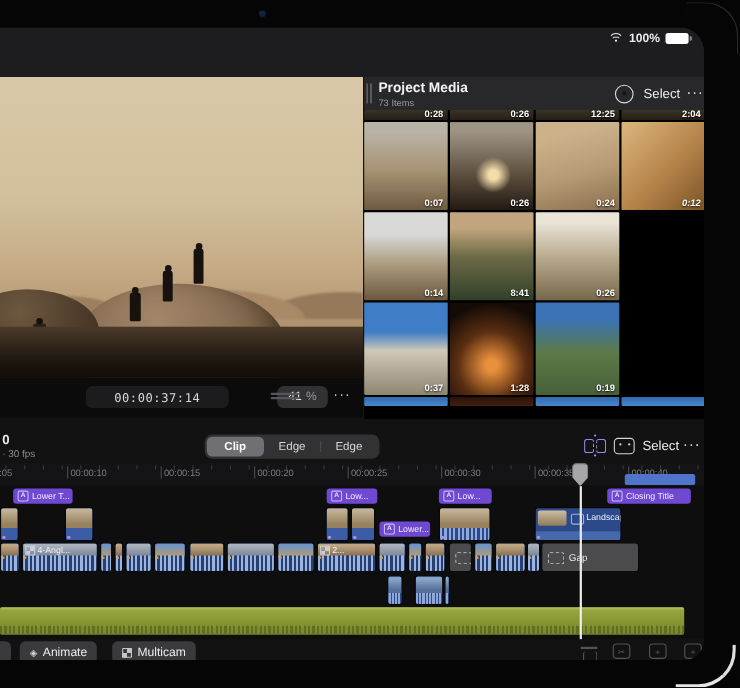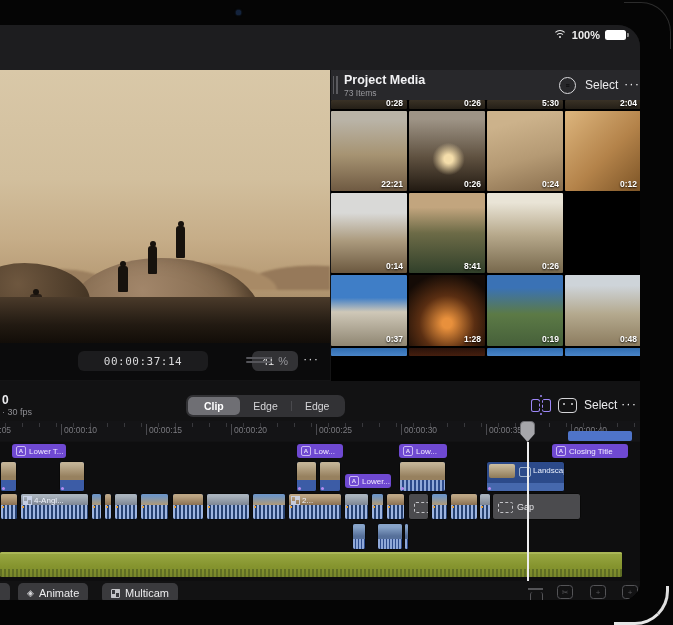--- a/index.html
+++ b/index.html
@@ -108,21 +108,21 @@
   .mrow{display:flex;gap:2px;}
   .mcell{position:relative;width:76px;flex:0 0 76px;height:100%;background:#333;border-radius:1px;overflow:hidden;}
   .dur{position:absolute;right:4px;bottom:2px;font-size:8.5px;font-weight:bold;color:#fff;
     text-shadow:0 1px 2px rgba(0,0,0,.9);}
   .mrow.partial .dur{bottom:1px;}
   .dimcell{background:linear-gradient(180deg,#3a3226,#241f17);}
   .t1{background:linear-gradient(180deg,#b9b3a6 12%,#a69372 55%,#6f5a42 100%);}
   .t2{background:radial-gradient(circle at 52% 60%,#f4ddaa 7%,rgba(0,0,0,0) 26%),
        linear-gradient(180deg,#9e9486 10%,#5f5140 58%,#221a12 100%);}
   .t3{background:linear-gradient(165deg,#ccb28b 18%,#b59a74 58%,#8a6f4e 100%);text-decoration:underline;}
-  .t4{background:linear-gradient(135deg,#d9b179 5%,#b4834a 55%,#7c5426 100%);}
+  .t4{background:linear-gradient(135deg,#d9b179 5%,#b4834a 55%,#7c5426 100%);font-style:italic;}
   .t5{background:linear-gradient(180deg,#a9a49a 10%,#a5967c 45%,#6f5c44 100%);}
   .t6{background:linear-gradient(180deg,#d9d9d7 25%,#ab9a7d 60%,#6b583f 100%);text-align:center;}
   .t7{background:linear-gradient(180deg,#c2a57e 18%,#6d6b47 50%,#31402a 100%);}
   .t8{background:linear-gradient(180deg,#e9e4d6 12%,#b7a98c 52%,#77684c 100%);}
   .t9{background:linear-gradient(180deg,#3f7ec7 32%,#cfc8b8 52%,#8f8672 100%);}
   .t10{background:radial-gradient(circle at 50% 68%,#e8903c 8%,#5a2e12 45%,#140b06 82%);}
   .t11{background:linear-gradient(180deg,#3a72b5 18%,#5c7a46 55%,#46603a 100%);}
   .t12{background:linear-gradient(180deg,#ced4d9 15%,#b4a98e 55%,#8c7c5f 100%);}
   .tone-sky{background:linear-gradient(180deg,#2f6cb0,#4a85c8);}
   .tone-dark{background:linear-gradient(180deg,#2a130b,#461f0e);}
@@ -341,29 +341,29 @@
       </div>
       <div id="media-grid" data-interactable="false">
           <div class="mrow partial" data-interactable="false" style="height: 9px;">
             <div class="mcell dimcell" data-interactable="true">
               <span class="dur" data-interactable="false">0:28</span>
             </div>
             <div class="mcell dimcell" data-interactable="true">
               <span class="dur" data-interactable="false">0:26</span>
             </div>
             <div class="mcell dimcell" data-interactable="true">
-              <span class="dur" data-interactable="false">5:30</span>
+              <span class="dur" data-interactable="false">12:25</span>
             </div>
             <div class="mcell dimcell" data-interactable="true">
               <span class="dur" data-interactable="false">2:04</span>
             </div>
           </div>
           <div class="mrow" data-interactable="false" style="height: 80px;">
             <div class="mcell t1" data-interactable="true">
-              <span class="dur" data-interactable="false">22:21</span>
+              <span class="dur" data-interactable="false">0:07</span>
             </div>
             <div class="mcell t2" data-interactable="true">
               <span class="dur" data-interactable="false">0:26</span>
             </div>
             <div class="mcell t3" data-interactable="true">
               <span class="dur" data-interactable="false">0:24</span>
             </div>
             <div class="mcell t4" data-interactable="true">
               <span class="dur" data-interactable="false">0:12</span>
             </div>
@@ -372,32 +372,29 @@
             <div class="mcell t6" data-interactable="true">
               <span class="dur" data-interactable="false">0:14</span>
             </div>
             <div class="mcell t7" data-interactable="true">
               <span class="dur" data-interactable="false">8:41</span>
             </div>
             <div class="mcell t8" data-interactable="true">
               <span class="dur" data-interactable="false">0:26</span>
             </div>
           </div>
-          <div class="mrow" data-interactable="false" style="height: 71px;">
+          <div class="mrow" data-interactable="false" style="height: 84px;">
             <div class="mcell t9" data-interactable="true">
               <span class="dur" data-interactable="false">0:37</span>
             </div>
             <div class="mcell t10" data-interactable="true">
               <span class="dur" data-interactable="false">1:28</span>
             </div>
             <div class="mcell t11" data-interactable="true">
               <span class="dur" data-interactable="false">0:19</span>
-            </div>
-            <div class="mcell t12" data-interactable="true">
-              <span class="dur" data-interactable="false">0:48</span>
             </div>
           </div>
           <div class="mrow" data-interactable="false" style="height: 8px;">
             <div class="mcell tone-sky" data-interactable="true"></div>
             <div class="mcell tone-dark" data-interactable="true"></div>
             <div class="mcell tone-sky" data-interactable="true"></div>
             <div class="mcell tone-sky" data-interactable="true"></div>
           </div>
         </div>
     </div>

